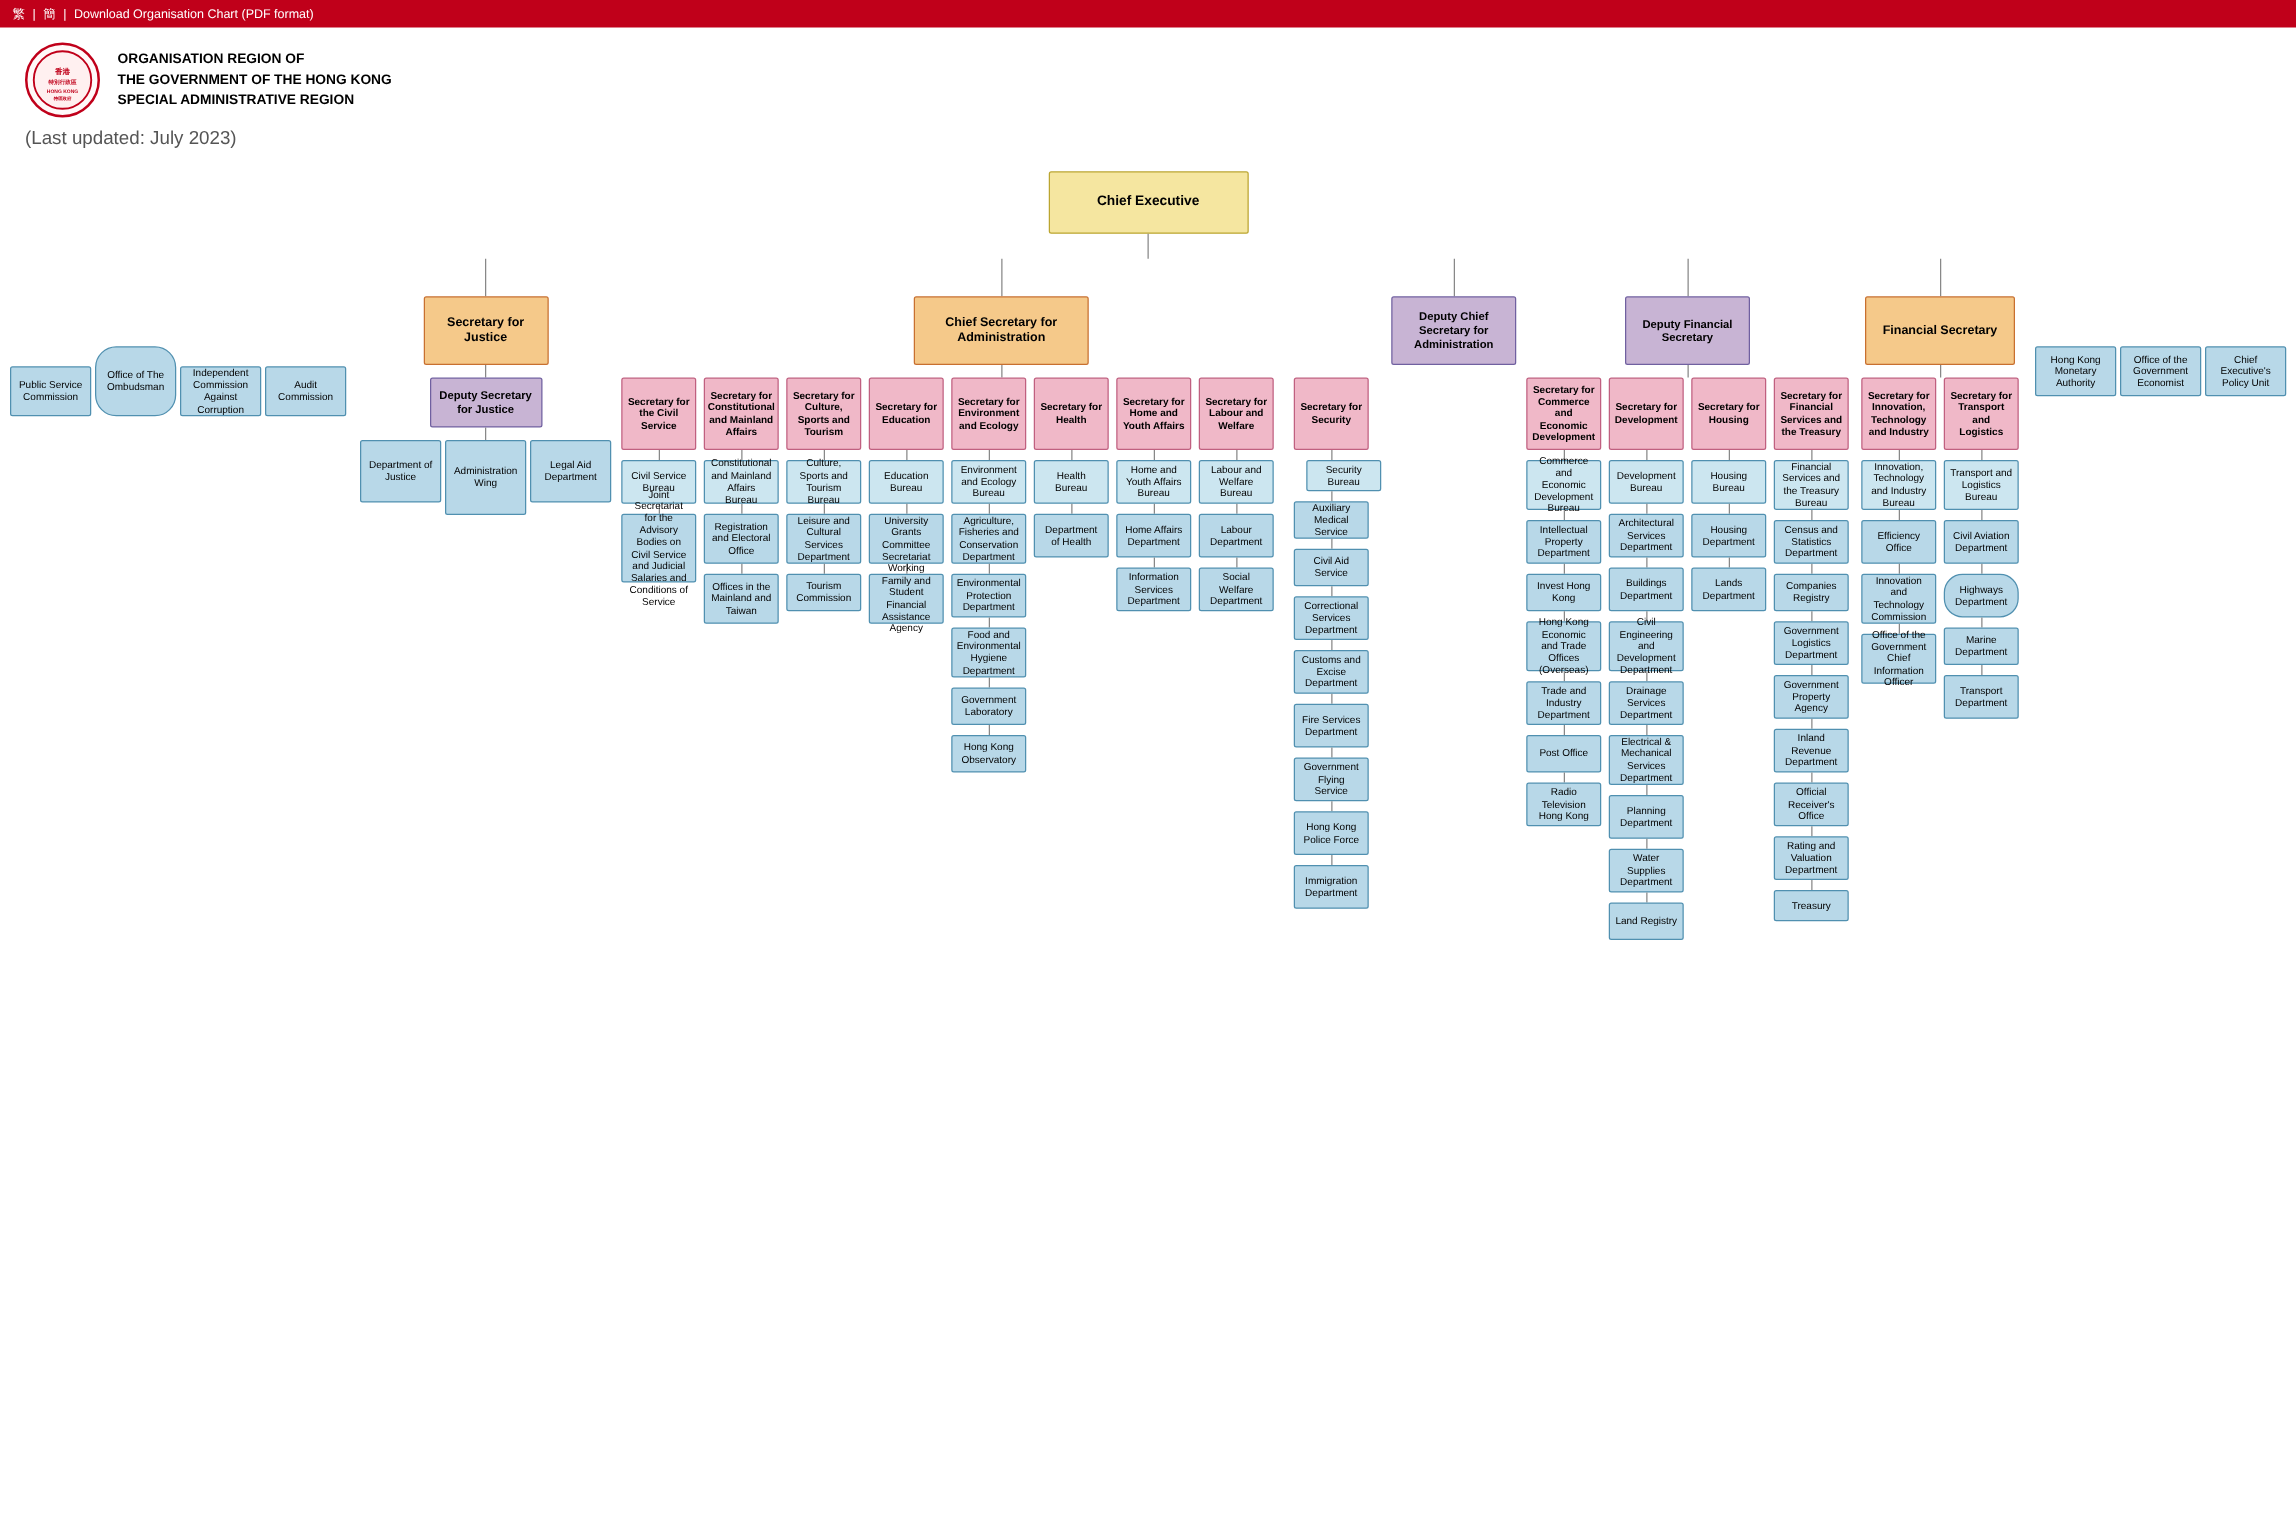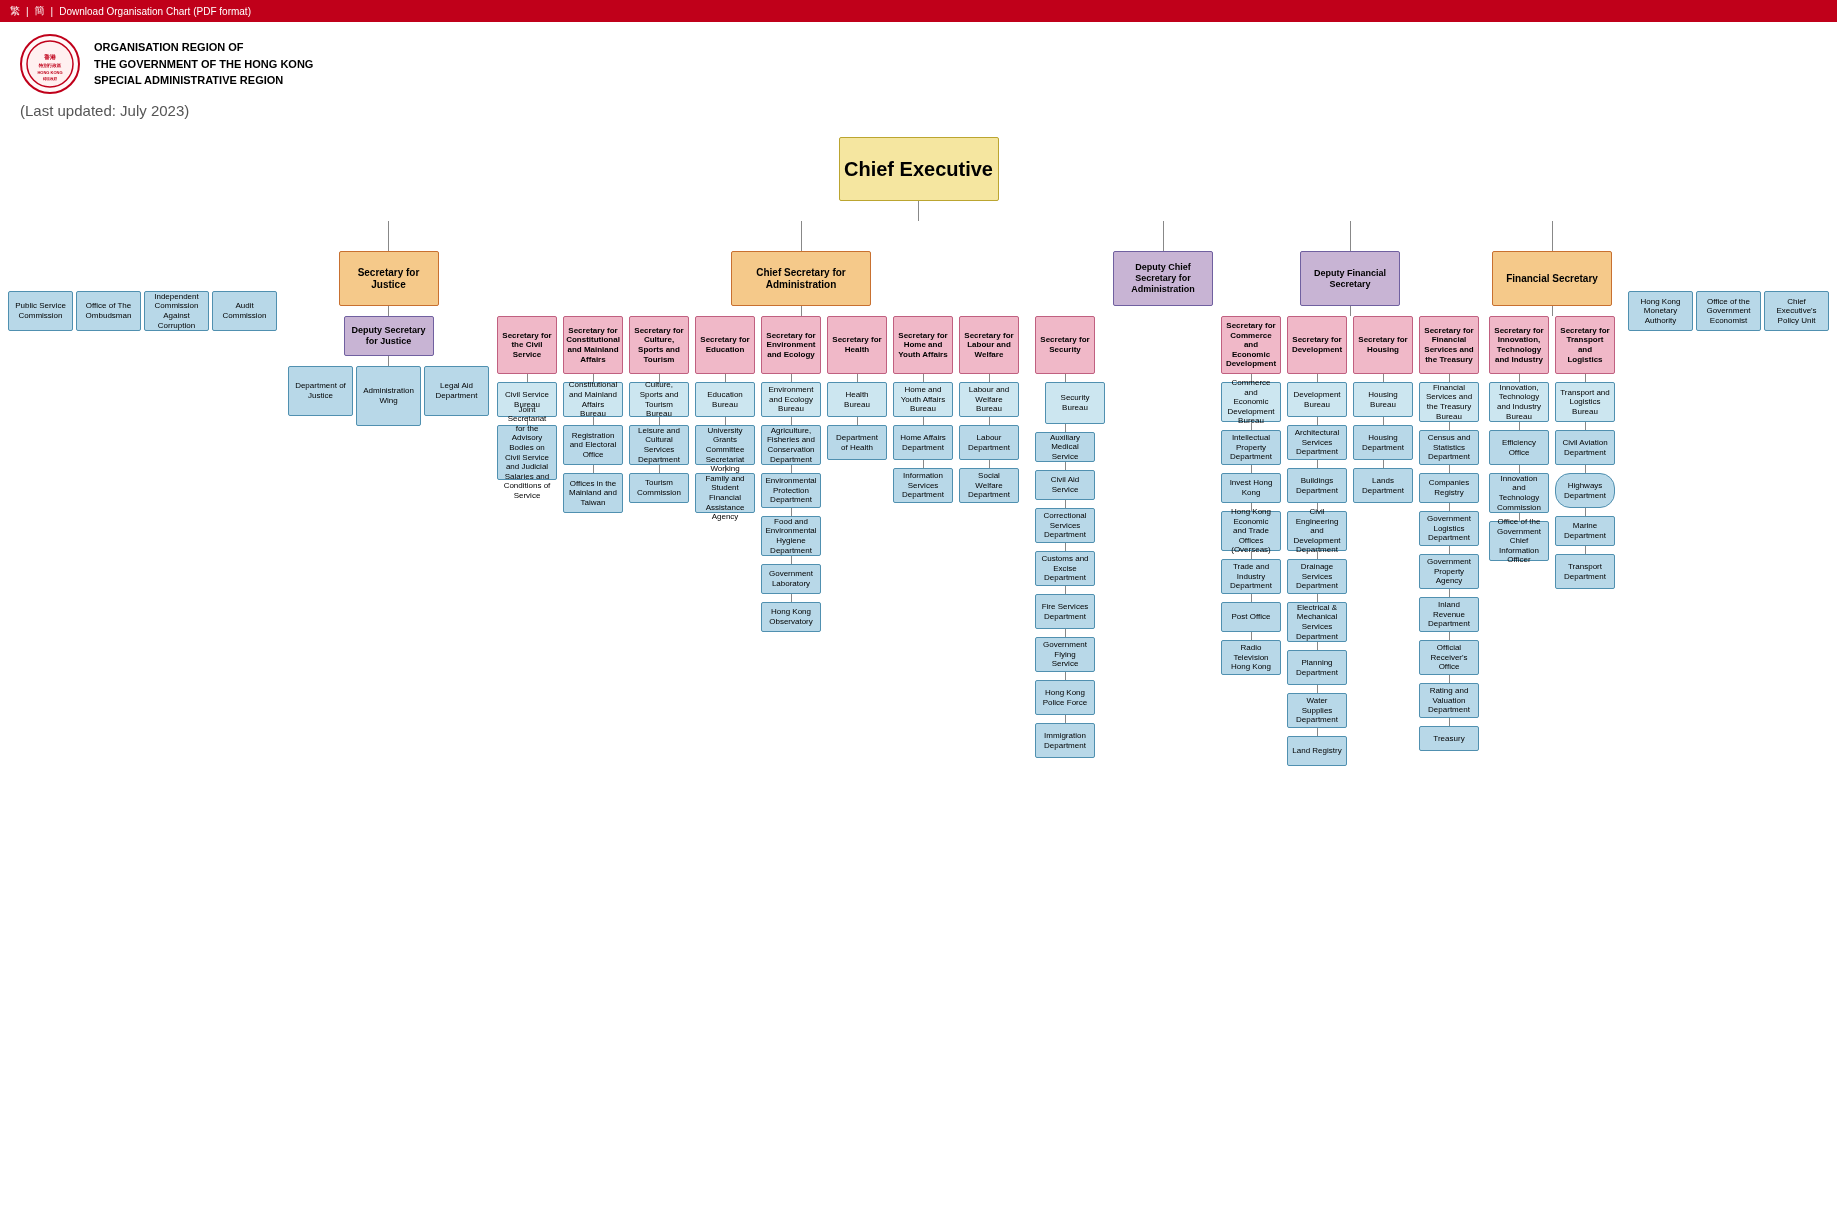--- a/index.html
+++ b/index.html
@@ -110,41 +110,41 @@
     <div style="font-size:11px;font-weight:bold;line-height:1.5;">SPECIAL ADMINISTRATIVE REGION</div>
   </div>
 </div>
 <div id="last-updated">(Last updated: July 2023)</div>
 
 <div id="chart-container">
   <div class="org-chart">
 
     <div style="display:flex;justify-content:center;margin-bottom:0;">
       <div class="flex-col">
-        <div class="box box-yellow w160" style="height:64px;font-size:20px;">Chief Executive</div>
+        <div class="box box-yellow w160" style="height:50px;font-size:11px;">Chief Executive</div>
         <div class="line-v20" style="margin:0 auto;"></div>
 
         <div style="display:flex;flex-direction:row;align-items:flex-start;position:relative;">
           
           
         </div>
       </div>
     </div>
 
     <div style="display:flex;flex-direction:column;align-items:center;">
 
       <div style="display:flex;flex-direction:row;align-items:flex-start;justify-content:center;width:100%;margin-top:0;">
 
         <div class="flex-col section-gap8" style="margin-top:70px;">
           <div style="display:flex;flex-direction:row;gap:3px;align-items:flex-end;">
             <div class="flex-col">
               <div class="box box-blue w65" style="height:40px;">Public Service Commission</div>
             </div>
             <div class="flex-col">
-              <div class="box box-blue w65" style="height:40px;">Office of The Ombudsman</div>
+              <div class="box box-blue w65" style="height:56px;border-radius:17px;">Office of The Ombudsman</div>
             </div>
             <div class="flex-col">
               <div class="box box-blue w65" style="height:40px;">Independent Commission Against Corruption</div>
             </div>
             <div class="flex-col">
               <div class="box box-blue w65" style="height:40px;">Audit Commission</div>
             </div>
           </div>
         </div>
 
@@ -255,21 +255,21 @@
               <div class="box box-light-blue" style="width:56px;height:35px;">Labour and Welfare Bureau</div>
               <div class="line-v8"></div>
               <div class="box box-blue" style="width:56px;height:35px;">Labour Department</div>
               <div class="line-v8"></div>
               <div class="box box-blue" style="width:56px;height:35px;">Social Welfare Department</div>
             </div>
 
             <div class="flex-col sub-col">
               <div class="box box-pink" style="width:58px;height:58px;">Secretary for Security</div>
               <div class="line-v8"></div>
-              <div class="box box-light-blue" style="width:56px;height:42px;margin-left:20px;">Security Bureau</div>
+              <div class="box box-light-blue" style="width:56px;height:25px;margin-left:20px;">Security Bureau</div>
               <div class="line-v8"></div>
               <div class="box box-blue" style="width:56px;height:30px;">Auxiliary Medical Service</div>
               <div class="line-v8"></div>
               <div class="box box-blue" style="width:56px;height:30px;">Civil Aid Service</div>
               <div class="line-v8"></div>
               <div class="box box-blue" style="width:56px;height:35px;">Correctional Services Department</div>
               <div class="line-v8"></div>
               <div class="box box-blue" style="width:56px;height:35px;">Customs and Excise Department</div>
               <div class="line-v8"></div>
               <div class="box box-blue" style="width:56px;height:35px;">Fire Services Department</div>

